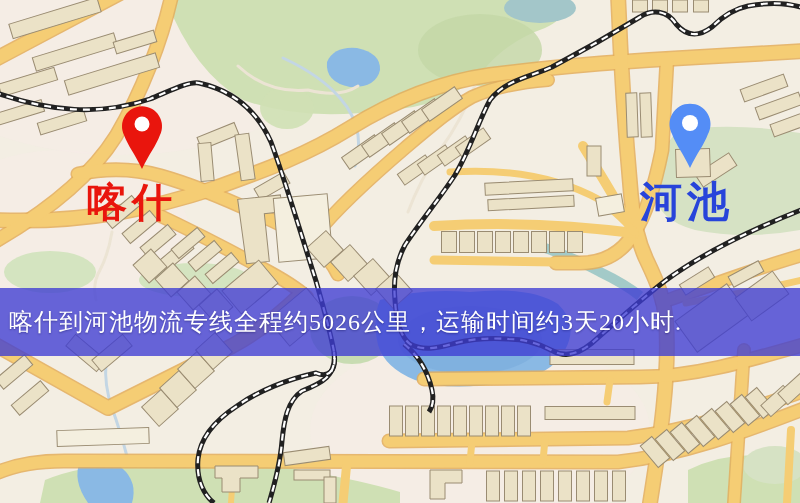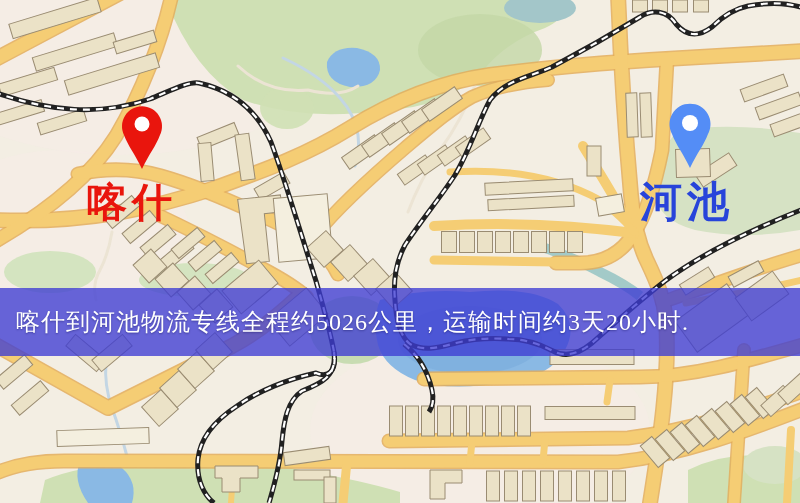--- a/index.html
+++ b/index.html
@@ -15,21 +15,21 @@
   .rail-base use{stroke:#212121;fill:none;stroke-linecap:butt;}
   .rail-dash use{stroke:#ffffff;fill:none;stroke-width:2.2;stroke-dasharray:7 6;}
   .thin{stroke:#ece4d4;stroke-width:3;fill:none;stroke-linecap:round;}
   .stream{stroke:#c3d6e4;stroke-width:3;fill:none;stroke-linecap:round;}
 
   .pin-label{font-weight:bold;letter-spacing:5px;}
 
   
   .banner{position:absolute;left:0;top:288px;width:800px;height:68px;
           background:rgba(62,60,211,0.78);display:flex;align-items:center;
-          box-sizing:border-box;padding-left:16px;}
+          box-sizing:border-box;padding-left:9px;}
   .banner span{color:#fff;font-size:24px;letter-spacing:1px;white-space:nowrap;
                text-shadow:0 1px 2px rgba(20,20,90,.45);}
 </style>
 </head>
 <body>
 
 <div class="stage">
 
 <svg width="800" height="503" viewBox="0 0 800 503">
   <defs>

